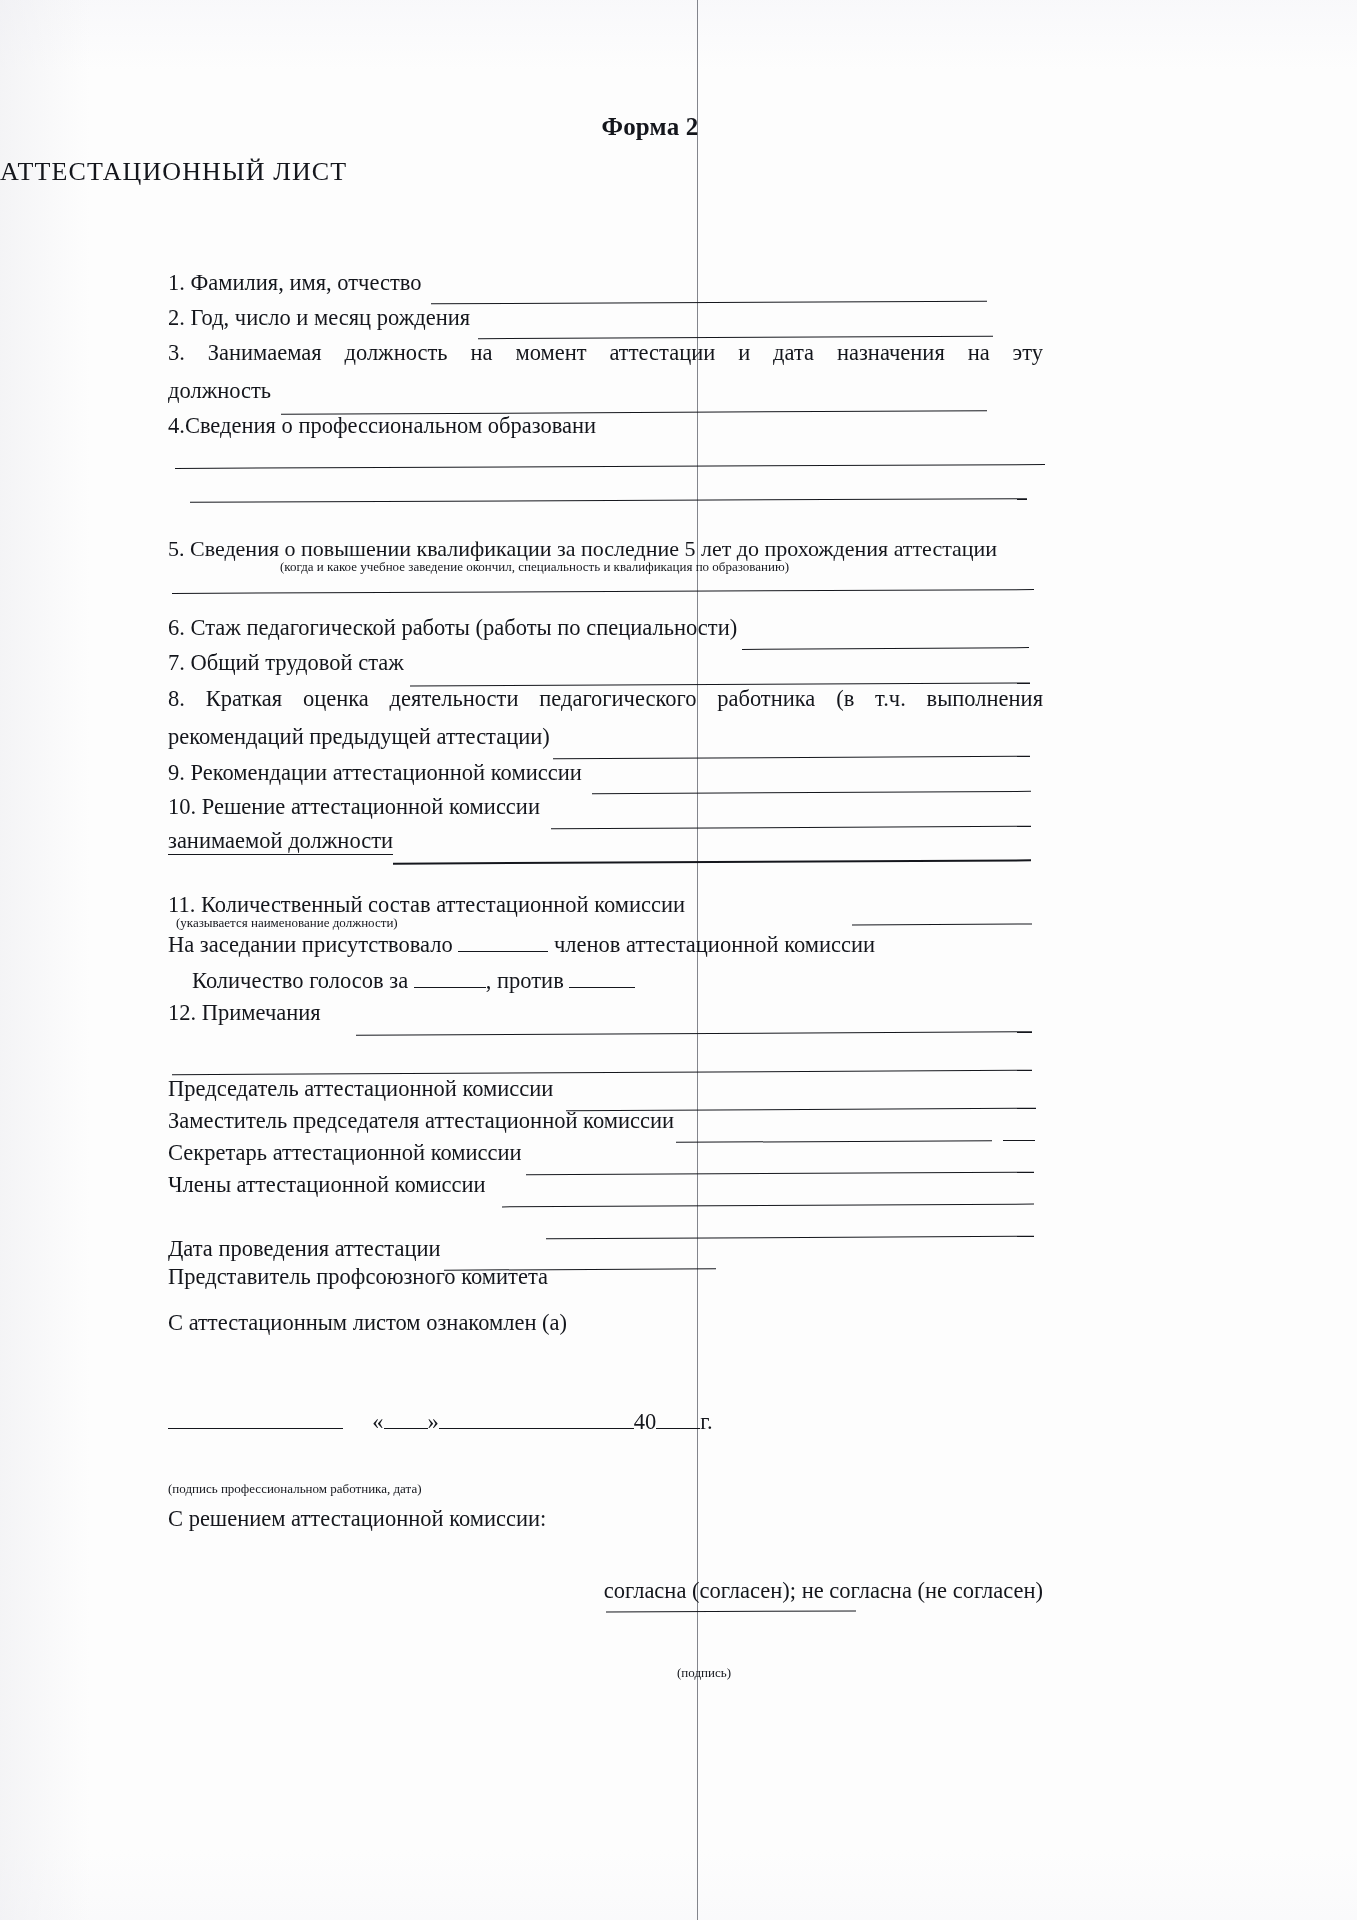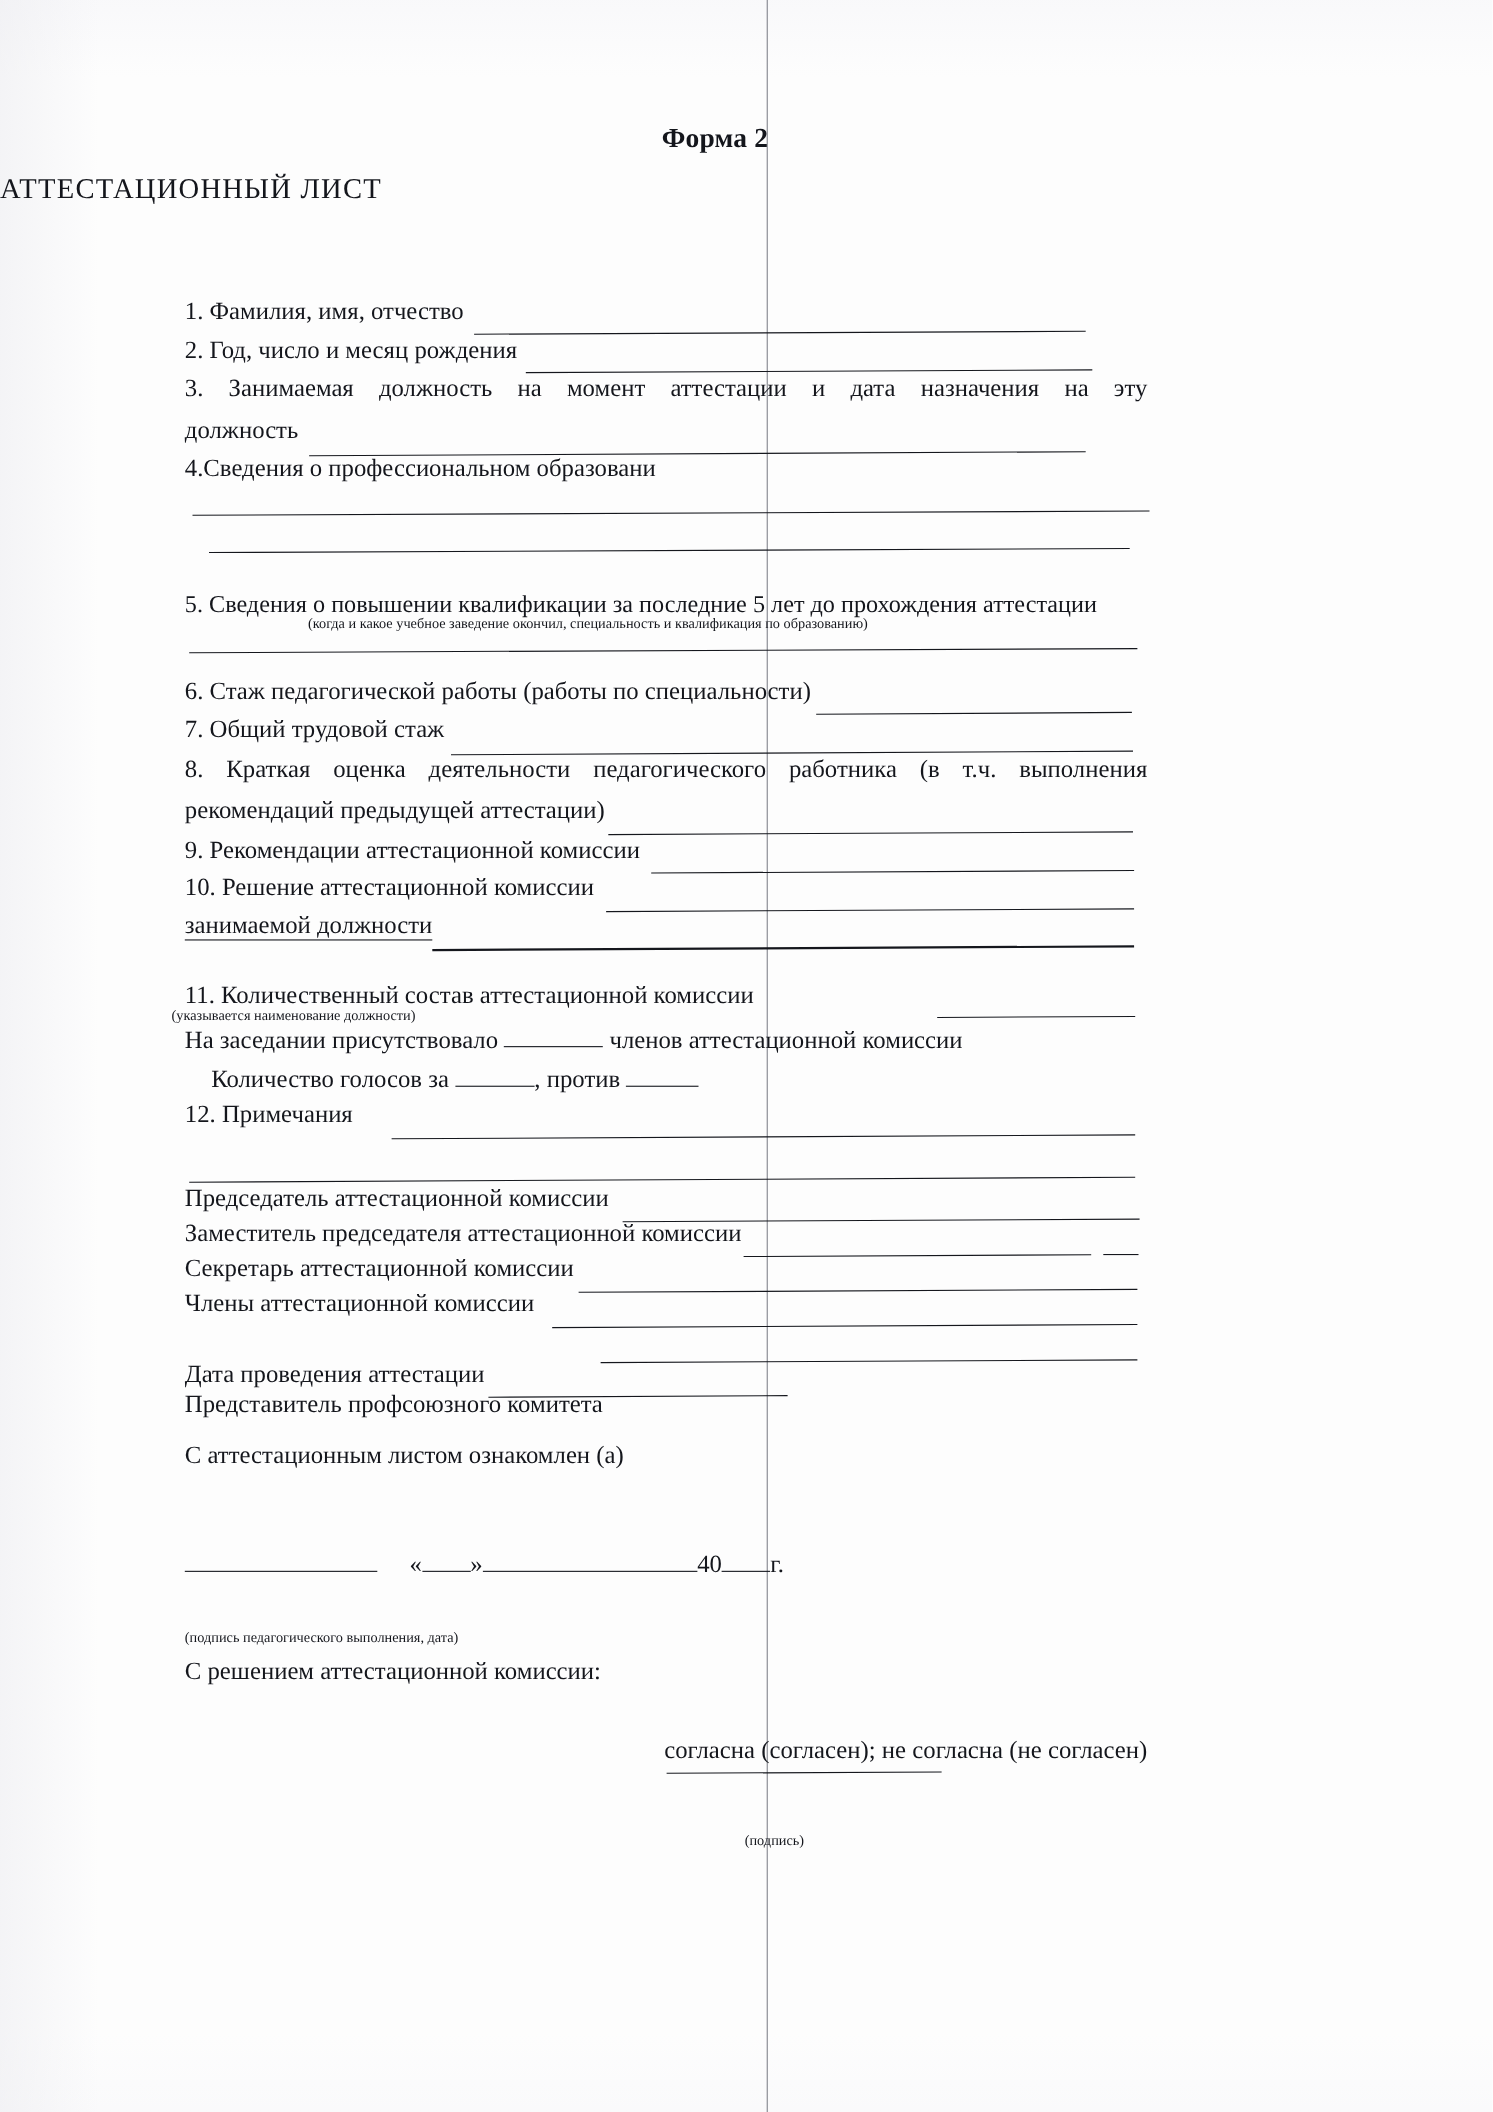--- a/index.html
+++ b/index.html
@@ -145,21 +145,21 @@
 
   <div class="abs body-line" style="top:762px;">9. Рекомендации аттестационной комиссии</div>
   <div class="rule" style="left:592px; top:792px; width:439px; transform:rotate(-0.3deg);"></div>
 
   <div class="abs body-line" style="top:796px;">10. Решение аттестационной комиссии</div>
   <div class="rule" style="left:551px; top:827px; width:480px; transform:rotate(-0.3deg);"></div>
 
   <div class="abs body-line u-underline" style="top:830px; width:auto; display:inline-block;">занимаемой должности</div>
   <div class="rule" style="left:393px; top:861px; width:638px; transform:rotate(-0.3deg); border-top-width:2px;"></div>
 
-  <div class="abs caption" style="left:156px; top:868px;">(указывается наименование должности)</div>
+  <div class="abs caption" style="left:176px; top:868px;">(указывается наименование должности)</div>
 
   <div class="abs body-line" style="top:894px;">11. Количественный состав аттестационной комиссии</div>
   <div class="rule" style="left:852px; top:924px; width:180px; transform:rotate(-0.3deg);"></div>
 
   <div class="abs body-line" style="top:930px;">
     <span>На заседании присутствовало</span>
     <span class="blank" style="width:90px;"></span>
     <span>членов аттестационной комиссии</span>
   </div>
 
@@ -193,21 +193,21 @@
   <div class="rule" style="left:444px; top:1269px; width:272px; transform:rotate(-0.3deg);"></div>
 
   <div class="abs body-line" style="top:1312px;">С аттестационным листом ознакомлен (а)</div>
 
   <div class="abs" style="left:168px; top:1407px; font-size:22.5px; white-space:nowrap;">
     <span class="blank" style="width:175px;"></span>
     <span style="display:inline-block; width:18px;"></span>
     <span>«</span><span class="blank" style="width:44px;"></span><span>»</span><span class="blank" style="width:195px;"></span><span>40</span><span class="blank" style="width:44px;"></span><span>г.</span>
   </div>
 
-  <div class="abs caption" style="left:168px; top:1434px;">(подпись педагогического выполнения, дата)</div>
+  <div class="abs caption" style="left:168px; top:1434px;">(подпись профессиональном работника, дата)</div>
 
   <div class="abs body-line" style="top:1508px;">С решением аттестационной комиссии:</div>
 
   <div class="abs body-line" style="top:1580px;text-align:right;">согласна (согласен); не согласна (не согласен)</div>
   <div class="rule" style="left:606px; top:1611px; width:250px; transform:rotate(-0.25deg);"></div>
   <div class="abs caption" style="left:677px; top:1618px;">(подпись)</div>
 
 </div>
 
 </body></html>

